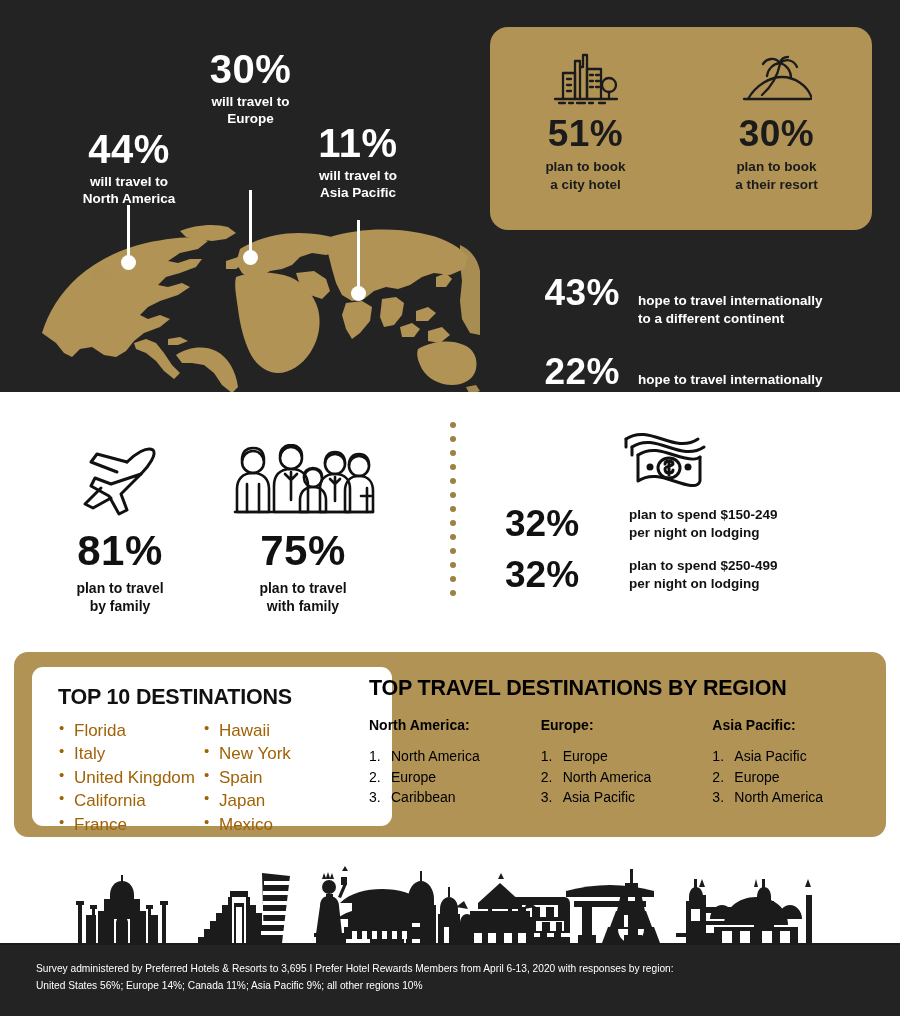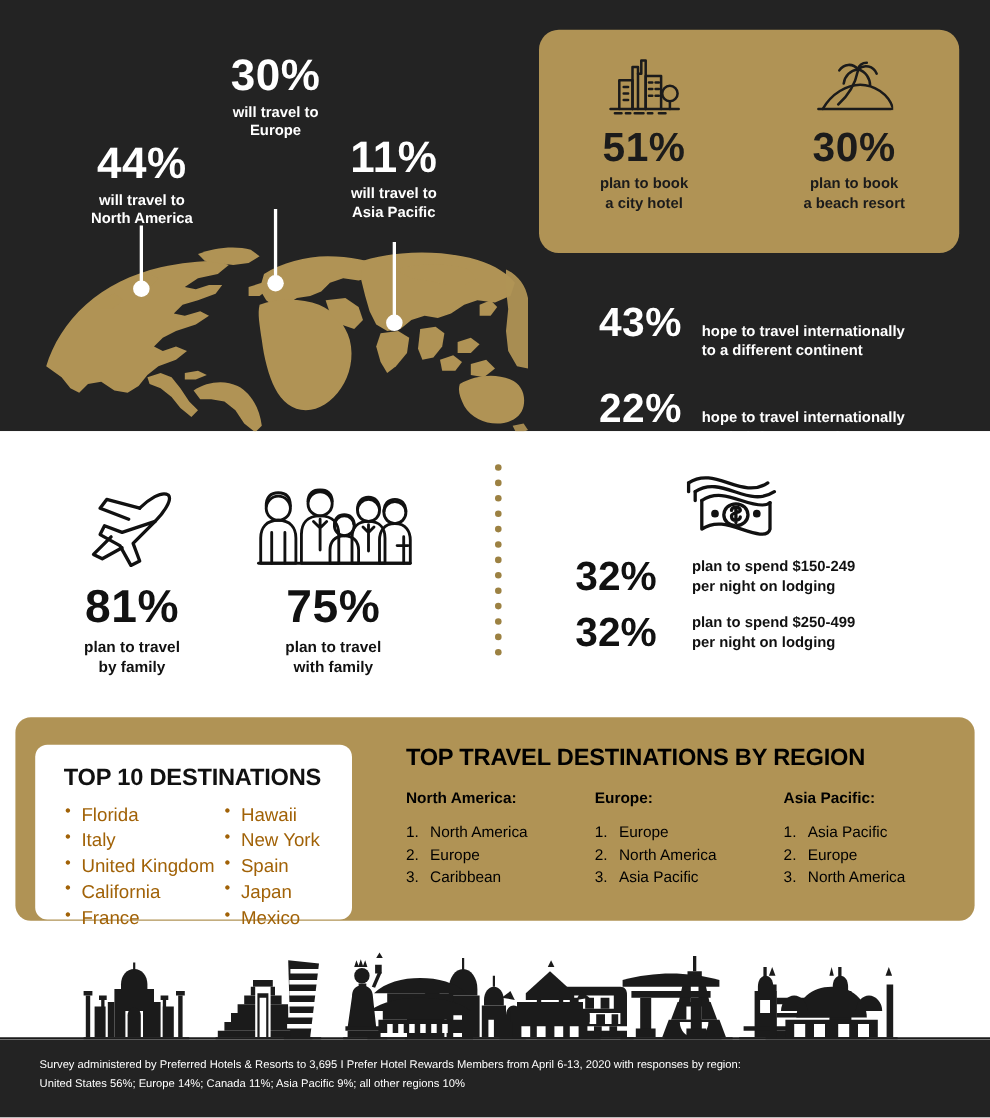--- a/index.html
+++ b/index.html
@@ -107,33 +107,33 @@
   .dotted-div { position: absolute; left: 450px; top: 422px; }
   .dotted-div .d {
     width: 6px; height: 6px; border-radius: 50%;
     background: #9c8142; margin-bottom: 8px;
   }
 
   .money-ico { position: absolute; left: 620px; top: 425px; }
 
   .spend-rows { position: absolute; left: 505px; top: 505px; width: 390px; color: #111; }
   .spend-row { display: flex; align-items: center; margin-bottom: 14px; }
-  .spend-row .pct { width: 110px; text-align: center; font-size: 37px; font-weight: 700; line-height: 1.0; }
+  .spend-row .pct { width: 110px; text-align: left; font-size: 37px; font-weight: 700; line-height: 1.0; }
   .spend-row .txt { margin-left: 14px; font-size: 13.5px; font-weight: 600; line-height: 1.32; }
   .spend-row .txt b { font-weight: 700; }
 
   
   .dest-panel {
     position: absolute; left: 14px; top: 652px;
     width: 872px; height: 185px;
     background: #B09355; border-radius: 14px;
   }
   .top10-card {
-    position: absolute; left: 18px; top: 25px;
-    width: 288px; height: 159px;
+    position: absolute; left: 18px; top: 15px;
+    width: 360px; height: 159px;
     background: #ffffff; border-radius: 11px;
     padding: 18px 0 0 26px;
   }
   .top10-card h2 {
     font-size: 21.5px; font-weight: 700; color: #111;
     letter-spacing: -0.2px; margin-bottom: 9px;
   }
   .top10-cols { display: flex; }
   .top10-cols ul { list-style: none; }
   .top10-cols ul.c1 { width: 145px; }
@@ -310,21 +310,21 @@
             <path d="M38 14c7 2 11 8 11 15"></path>
             <path d="M38 14c1-4 4-6 8-6"></path>
             <path d="M38 15c-2 10-8 22-18 31"></path>
             <path d="M6 50c8-14 22-22 34-22s26 8 30 22"></path>
             <path d="M2 50h66"></path>
           </svg>
         </div>
         <div class="big">30%</div>
         <div class="sub">
           <span>plan to book</span><br>
-          <span>a beach resort</span>
+          <span>a their resort</span>
         </div>
       </div>
 
     </div>
 
     <div class="hope-rows">
       <div class="hope-row">
         <div class="pct">43%</div>
         <div class="txt">
           <span>hope to travel internationally</span><br>

